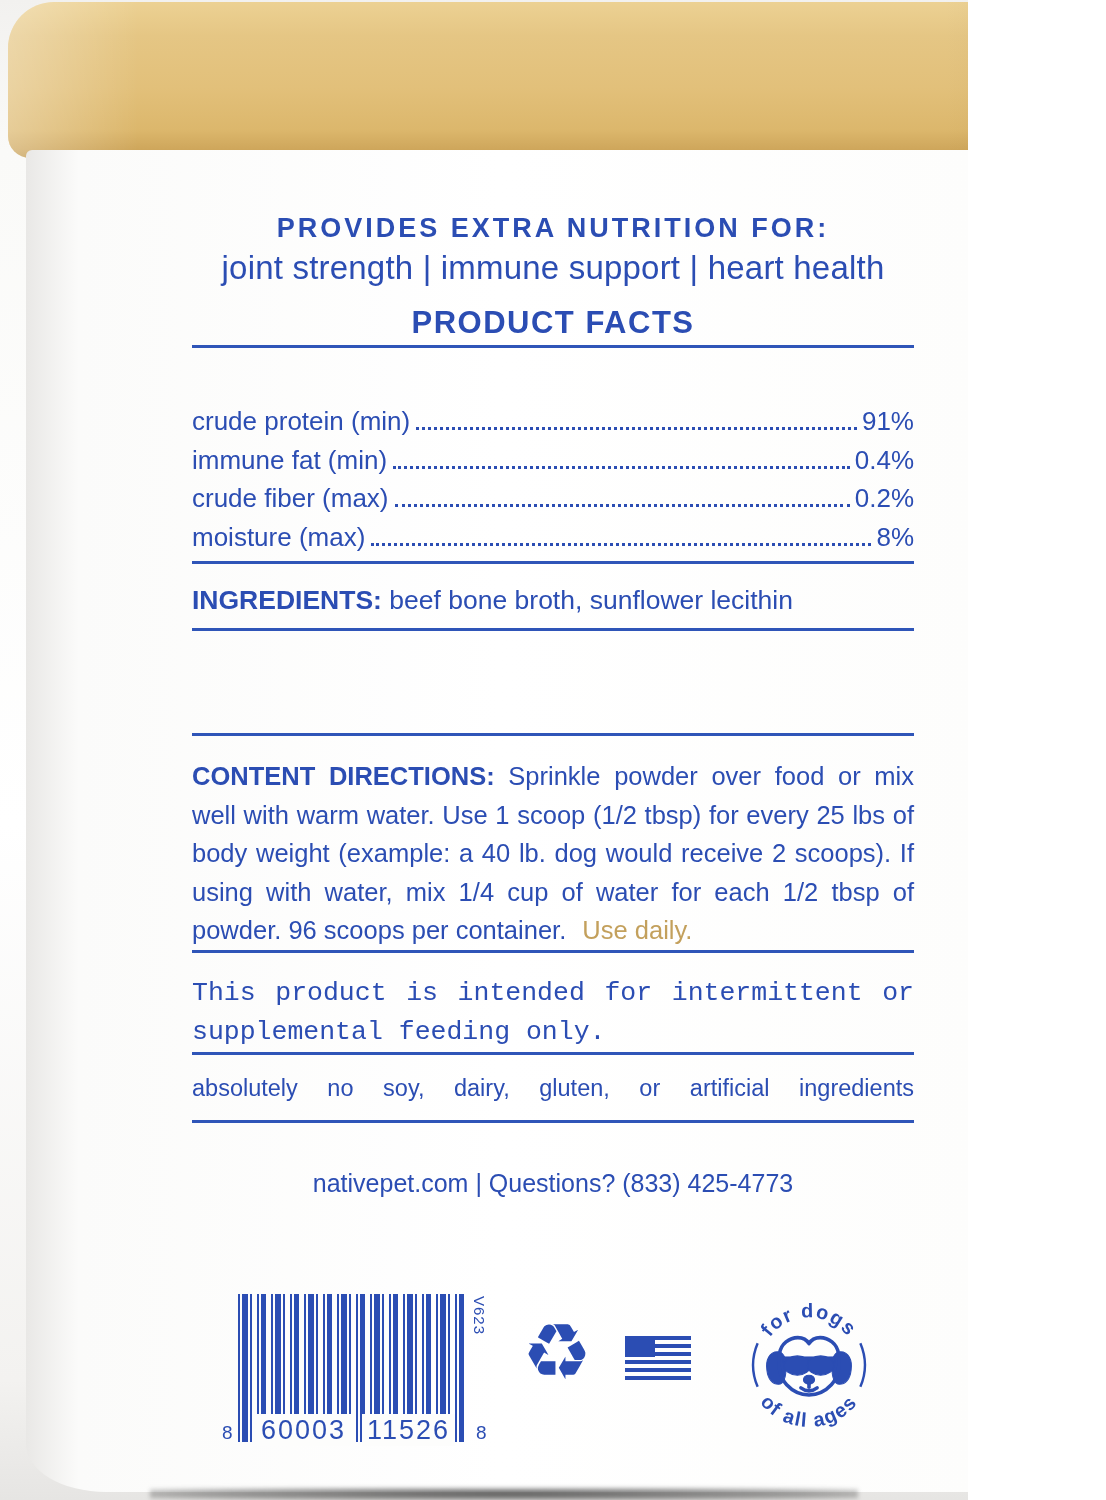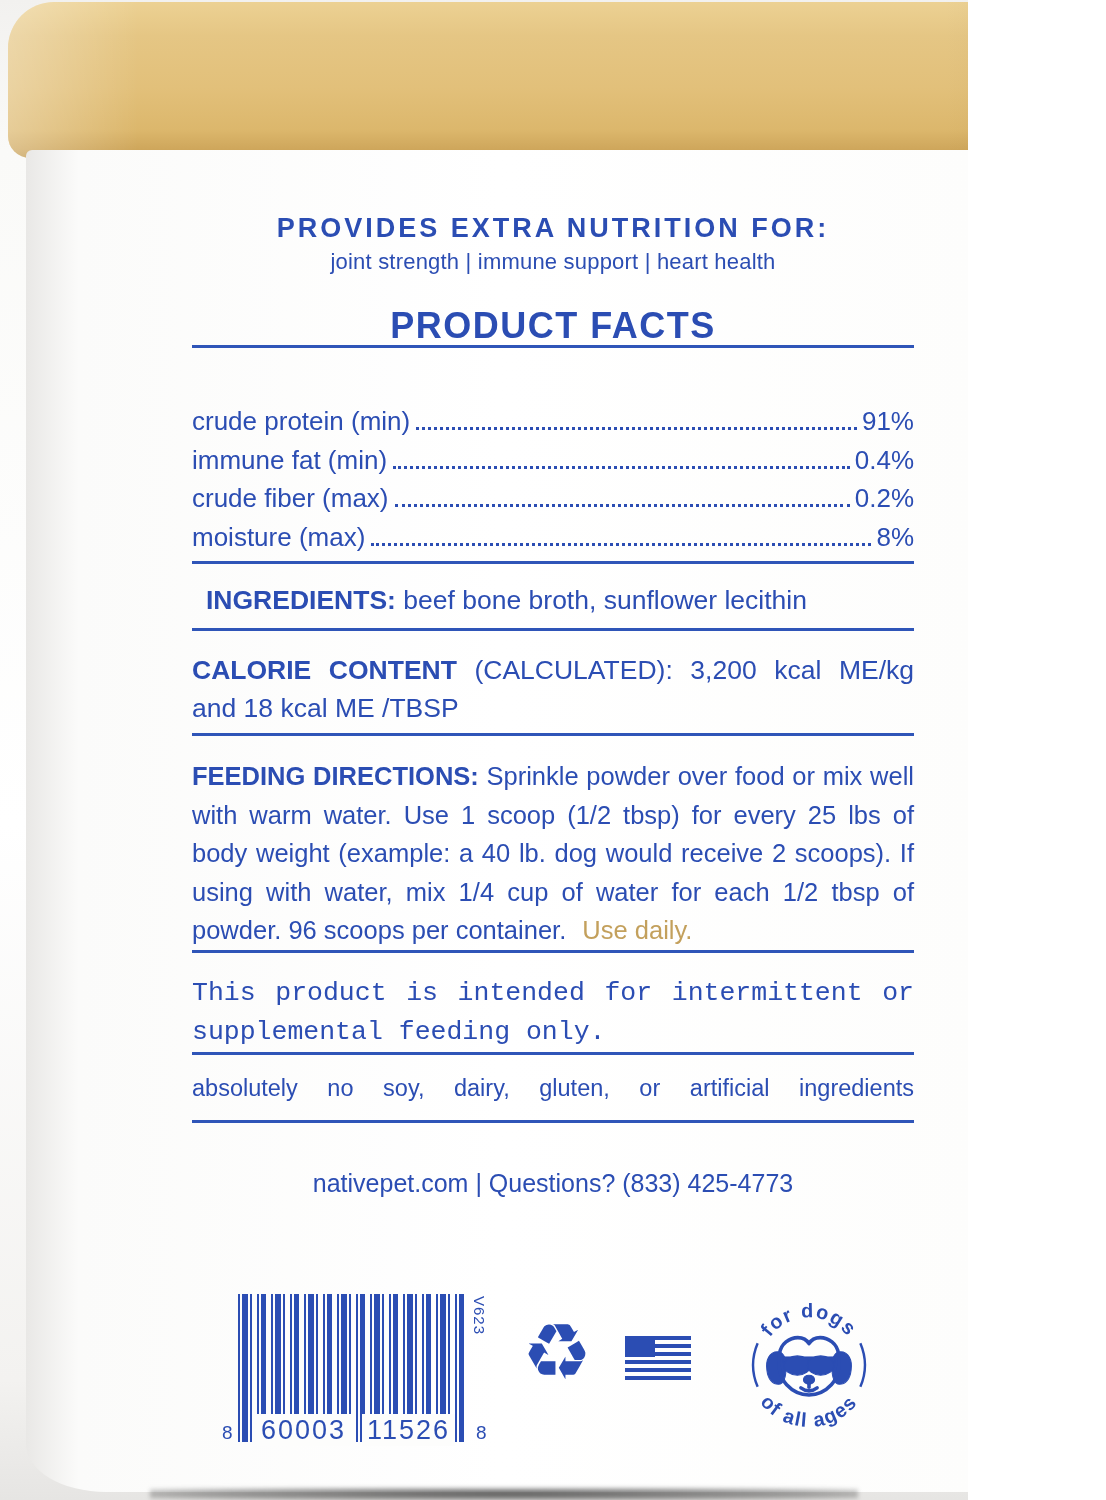--- a/index.html
+++ b/index.html
@@ -31,34 +31,34 @@
     background:radial-gradient(ellipse at center, rgba(40,40,40,.75) 0%, rgba(60,60,60,.45) 60%, rgba(80,80,80,0) 100%);
     filter:blur(2px);
   }
 
   
   .blue { color:#2b4db3; }
   .sec { position:absolute; left:192px; width:722px; color:#2b4db3; }
   .center { text-align:center; }
 
   .headline   { top:213px; font-size:27px; font-weight:600; letter-spacing:3px; }
-  .benefits   { top:249px; font-size:22px; font-weight:400; letter-spacing:.2px; }
-  .panelTitle { top:305px; font-size:36px; font-weight:700; letter-spacing:1.5px; }
+  .benefits   { top:249px; font-size:33px; font-weight:400; letter-spacing:.2px; }
+  .panelTitle { top:305px; font-size:31px; font-weight:700; letter-spacing:1.5px; }
 
   .rule { position:absolute; left:192px; width:722px; height:0; border-top:3px solid #2f55b8; }
   .r1{top:345px}.r2{top:561px}.r3{top:628px}.r4{top:733px}.r5{top:950px}.r6{top:1052px}.r7{top:1120px}
 
   .gaHeading { top:366px; font-size:26px; }
   .gaHeading .b { font-weight:700; letter-spacing:.5px; }
   .gaRows { top:406px; font-size:26px; }
   .ga-row { display:flex; align-items:baseline; height:38.5px; }
   .ga-dots { flex:1 1 auto; border-bottom:3px dotted #2b4db3; margin:0 5px 7px 6px; }
   .ga-val { flex:0 0 auto; }
 
-  .ingredients { top:585px; font-size:26.5px;margin-left:14px; }
+  .ingredients { top:585px; font-size:26.5px; }
   .calorie     { top:651px; font-size:26.5px; line-height:38px; text-align:justify; }
   .feeding     { top:757px; font-size:25.5px; line-height:38.5px; text-align:justify; }
   .b  { font-weight:700; }
   .gold { color:#c3a05c;margin-left:9px; }
   .supplemental { top:974px; font-size:26.5px; line-height:38.5px; text-align:justify;font-family:Liberation Mono, monospace; }
   .allergen { top:1075px; font-size:23.5px; text-align:justify; text-align-last:justify; }
   .manufacturer { top:1166px; font-size:25px; line-height:35px; white-space:nowrap; }
 
   
   .barcode { position:absolute; left:222px; top:1294px; width:270px; height:150px; color:#2b4db3; }
@@ -124,29 +124,25 @@
 
   <div class="rule r2"></div>
 
   <div class="sec ingredients">
     <span class="b">INGREDIENTS:</span>
     <span>beef bone broth, sunflower lecithin</span>
   </div>
 
   <div class="rule r3"></div>
 
-  <div class="sec calorie">
-    <span class="b">CALORIE CONTENT</span>
-    <span>(CALCULATED): 3,200 kcal ME/kg and 18 kcal ME /TBSP</span>
-  </div>
 
   <div class="rule r4"></div>
 
   <div class="sec feeding">
-    <span class="b">FEEDING DIRECTIONS:</span>
+    <span class="b">CONTENT DIRECTIONS:</span>
     <span>Sprinkle powder over food or mix well with warm water. Use 1 scoop (1/2 tbsp) for every 25 lbs of body weight (example: a 40 lb. dog would receive 2 scoops). If using with water, mix 1/4 cup of water for each 1/2 tbsp of powder. 96 scoops per container.</span>
     <span class="gold">Use daily.</span>
   </div>
 
   <div class="rule r5"></div>
 
   <div class="sec supplemental">This product is intended for intermittent or supplemental feeding only.</div>
 
   <div class="rule r6"></div>
 

